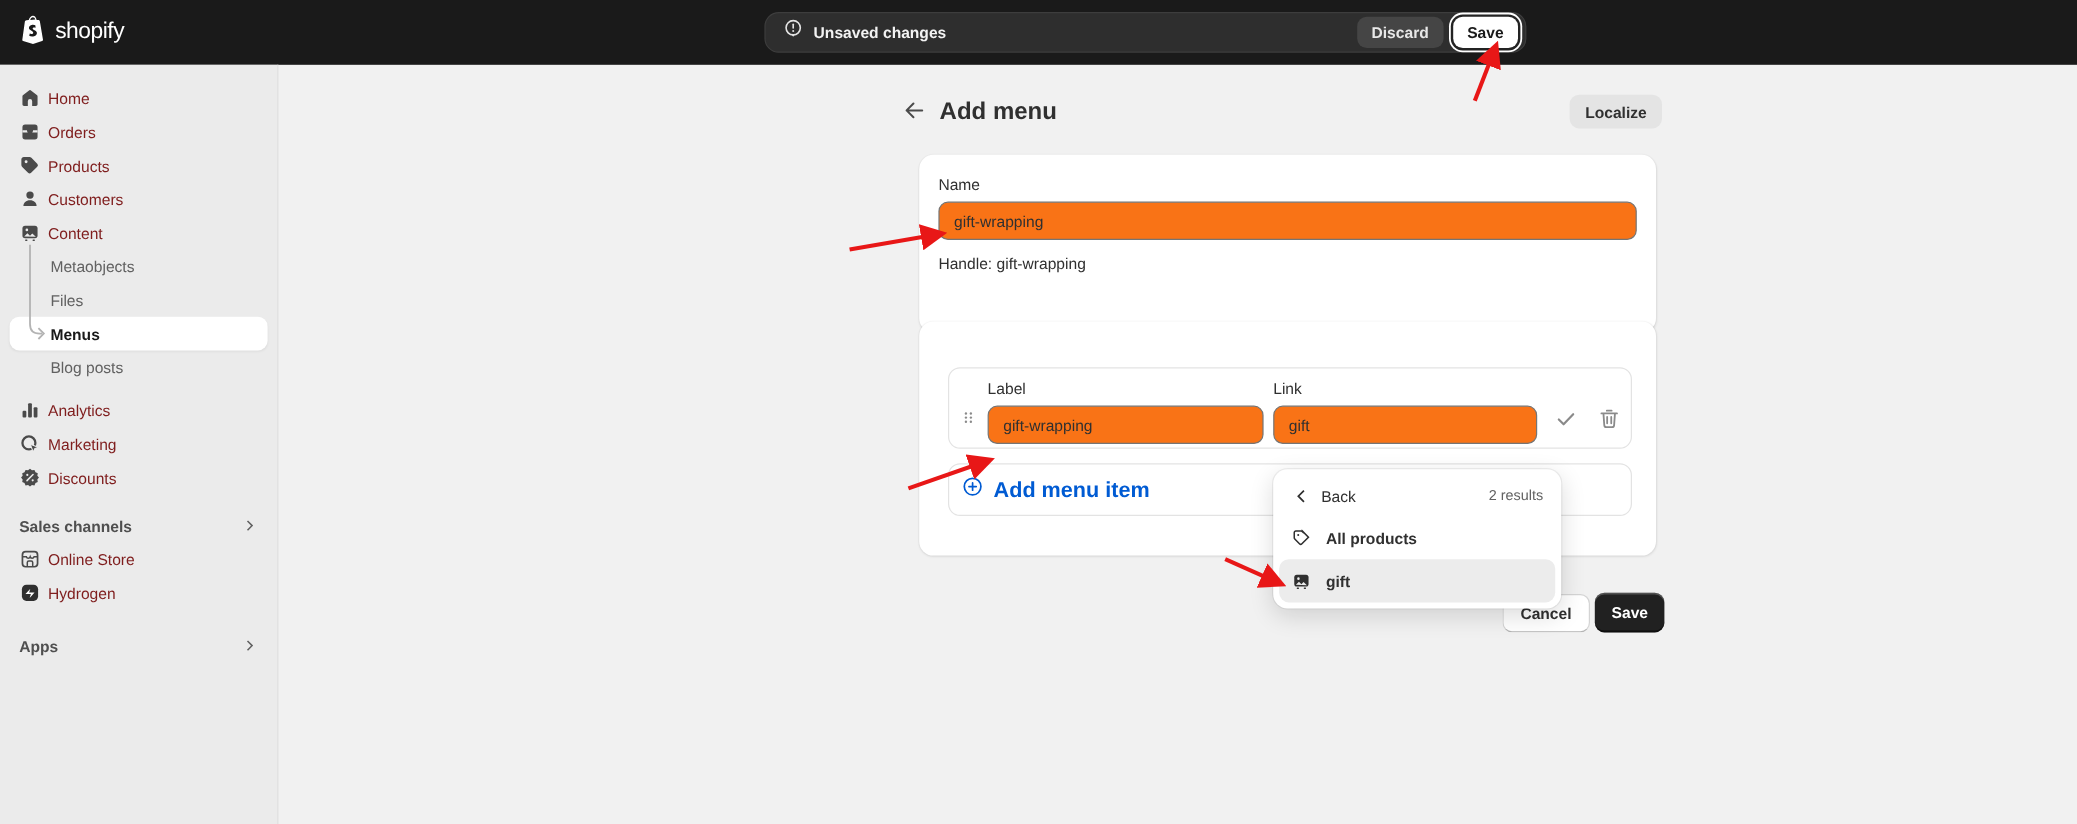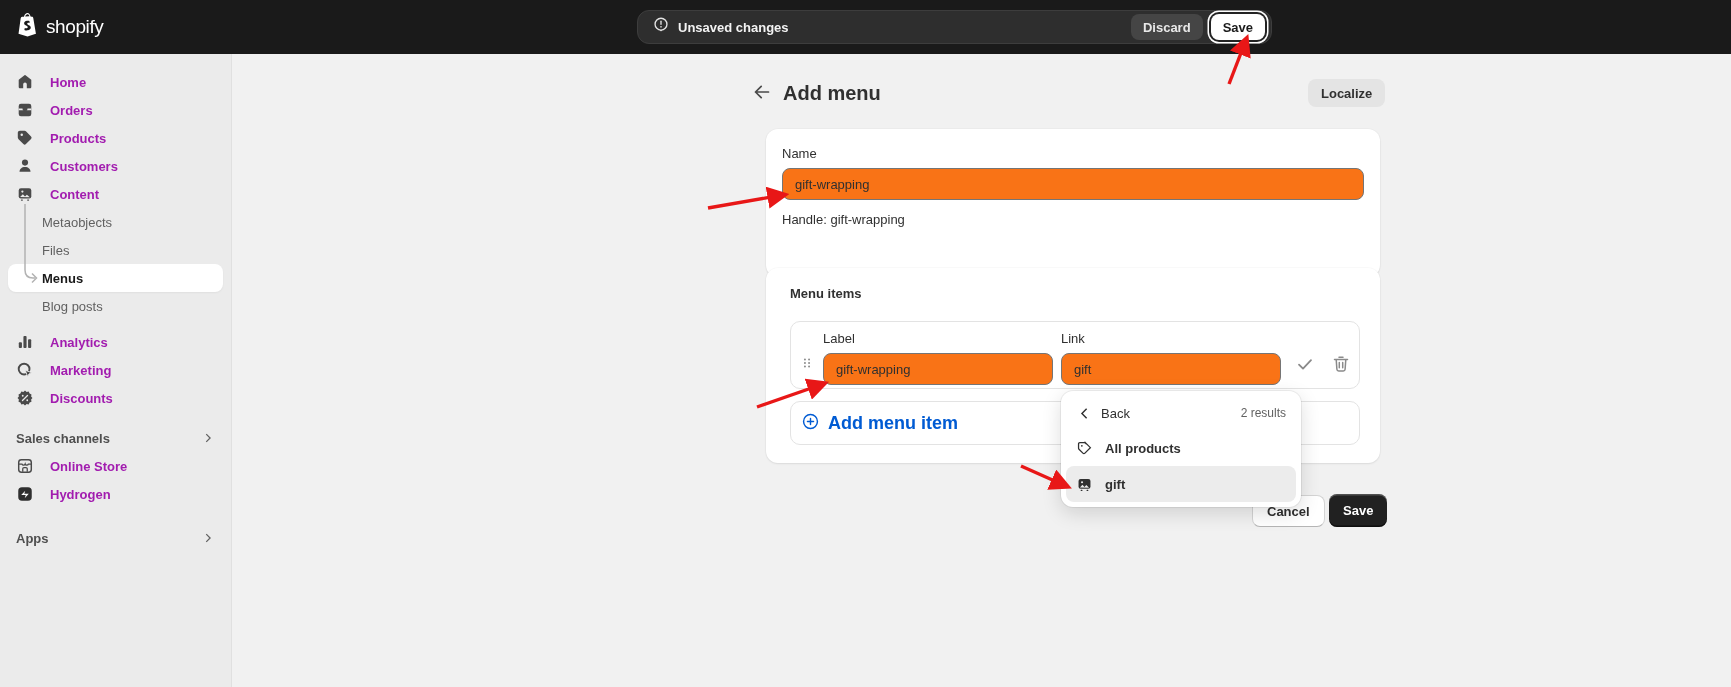--- a/index.html
+++ b/index.html
@@ -14,21 +14,21 @@
   .savebar-msg { color:#f3f3f3; font-size:13px; font-weight:600; margin-left:8px; }
   .savebar-spacer { flex:1; }
   .btn-discard { background:#454545; color:#e8e8e8; font-size:13px; font-weight:600; border:none; border-radius:8px; height:26px; padding:0 12px; margin-right:8px; cursor:pointer; font-family:inherit; }
   .btn-topsave { background:#ffffff; color:#1a1a1a; font-size:13px; font-weight:600; border:none; border-radius:8px; height:26px; padding:0 12px; margin-right:2px; cursor:pointer; font-family:inherit; box-shadow:0 0 0 2px #232323, 0 0 0 3.5px #ffffff; }
 
   
   .sidebar { position:absolute; left:0; top:54px; width:232px; height:633px; background:#ebebeb; border-right:1px solid #e0e0e0; padding:14px 8px 0 8px; }
   .nav-item { position:relative; height:28px; display:flex; align-items:center; padding:0 8px; border-radius:8px; cursor:pointer; }
   .nav-icon { width:18px; height:18px; display:flex; align-items:center; justify-content:center; flex-shrink:0; }
   .nav-icon svg { width:18px; height:18px; }
-  .nav-label { font-size:13px; font-weight:700; color:#a21caf; margin-left:16px; }
+  .nav-label { font-size:13px; font-weight:400; color:#7f1d1d; margin-left:6px; }
   .nav-item.sub { padding-left:34px; }
   .nav-item.sub .nav-label { margin-left:0; font-weight:500; color:#616161; }
   .nav-item.selected { background:#ffffff; box-shadow:0 1px 2px rgba(0,0,0,.05); }
   .nav-item.selected .nav-label { font-weight:700; color:#1a1a1a; }
   .nav-gap { height:8px; }
   .section-header { height:28px; display:flex; align-items:center; padding:0 8px; margin-top:12px; cursor:pointer; }
   .section-header .nav-label { margin-left:0; color:#4f4f4f; font-weight:600; }
   .section-header.apps { margin-top:16px; }
   .chev-right { margin-left:auto; width:14px; height:14px; }
   .tree-svg { position:absolute; left:8px; top:148px; width:44px; height:90px; pointer-events:none; z-index:2; }
@@ -251,21 +251,20 @@
   <h1 class="page-title">Add menu</h1>
   <button class="btn-localize">Localize</button>
 
   <section class="card name-card">
     <div class="field-label">Name</div>
     <input class="tf" type="text" value="gift-wrapping" style="">
     <div class="handle-text">Handle: gift-wrapping</div>
   </section>
 
   <section class="card menu-card">
-    <div class="card-heading">Menu items</div>
 
     <div class="item-row">
       <div class="drag-handle">
         <svg width="12" height="14" viewBox="0 0 14 14">
             <g fill="#8a8a8a">
               <circle cx="4.6" cy="3" r="1.15"></circle>
               <circle cx="9.4" cy="3" r="1.15"></circle>
               <circle cx="4.6" cy="7" r="1.15"></circle>
               <circle cx="9.4" cy="7" r="1.15"></circle>
               <circle cx="4.6" cy="11" r="1.15"></circle>

